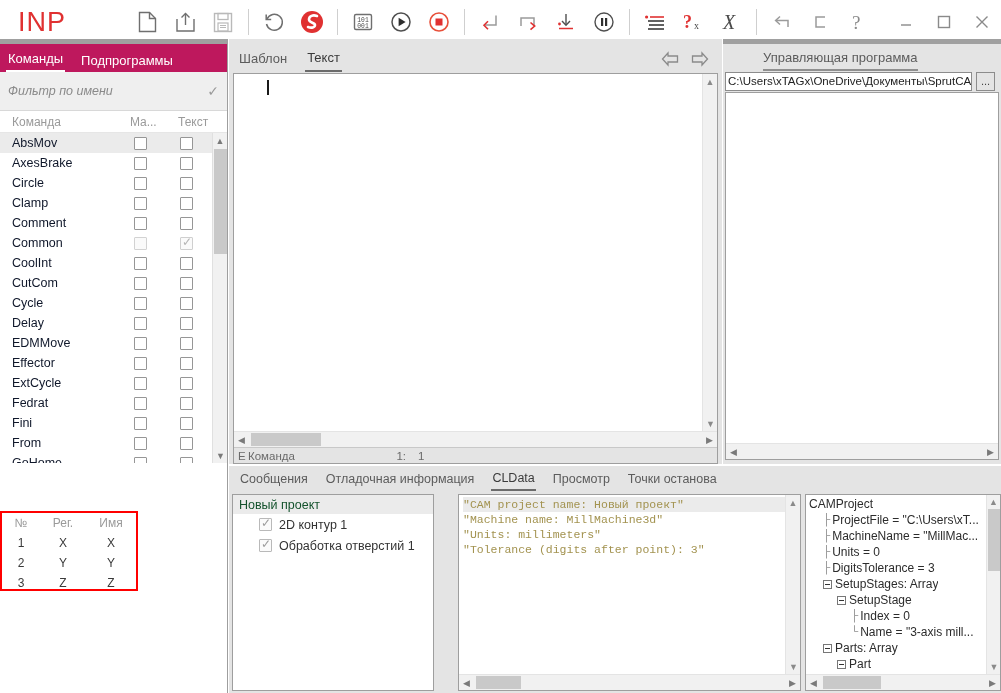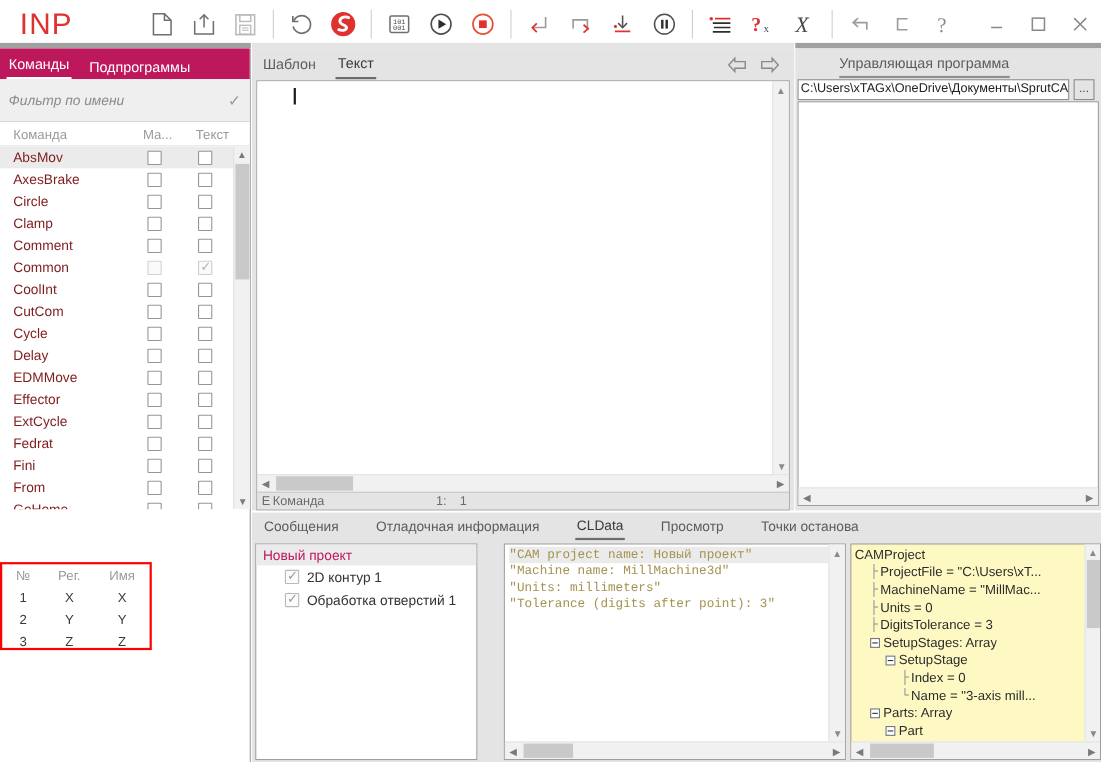--- a/index.html
+++ b/index.html
@@ -65,21 +65,21 @@
     color: #9a9a9a; font-size: 12px; border-bottom: 1px solid #e6e6e6;
     background: #fff;
   }
   .cmd-header .c1 { width: 130px; padding-left: 12px; }
   .cmd-header .c2 { width: 48px; text-align: left; }
   .cmd-header .c3 { width: 42px; text-align: left; }
 
   .cmd-list { position: relative; height: 330px; overflow: hidden; background:#fff;}
   .cmd-row {
     height: 20px; display: flex; align-items: center; font-size: 12.5px;
-    color: #7f1d1d;
+    color: #0f172a;
   }
   .cmd-row.sel { background: #ebebeb; }
   .cmd-row .c1 { width: 130px; padding-left: 12px; }
   .cmd-row .c2 { width: 48px; display: flex; justify-content: flex-start; padding-left:4px;}
   .cmd-row .c3 { width: 42px; display: flex; justify-content: flex-start; padding-left:2px;}
   .cbox {
     width: 13px; height: 13px; border: 1px solid #969696; background: #fff;
     border-radius: 1px;
   }
   .cbox.dim { border-color: #d2d2d2; background: #fafafa; }
@@ -189,34 +189,34 @@
     position: absolute; left: 0; right: 0; bottom: 0; height: 16px;
     background: #f1f1f1; border-top: 1px solid #e4e4e4; display: flex; align-items: center;
   }
 
   
   .bottom-panel {
     position: absolute; left: 229px; top: 466px; width: 772px; height: 227px;
     background: #e4e4e4;
   }
   .bp-tabs {
-    height: 26px; display: flex; align-items: center; padding-left: 10px; gap: 32px;
+    height: 26px; display: flex; align-items: center; padding-left: 10px; gap: 16px;
   }
   .bp-tab { font-size: 12.5px; color: #5c5c5c; padding: 3px 1px 4px 1px; cursor: default; }
   .bp-tab.active { border-bottom: 2px solid #6b6b6b; color: #3a3a3a; }
 
   .bp-cols { position: absolute; left: 0; top: 26px; right: 0; bottom: 0; display: flex; }
 
   .bp-tree {
     position: relative; width: 202px; margin: 2px 0 2px 3px;
     background: #fff; border: 1px solid #9e9e9e;
   }
   .tree-root {
     background: #ebebeb; height: 19px; display: flex; align-items: center;
-    padding-left: 6px; font-size: 12.5px; color: #be185d;
+    padding-left: 6px; font-size: 12.5px; color: #14532d;
   }
   .tree-item {
     height: 21px; display: flex; align-items: center; padding-left: 26px;
     font-size: 12.5px; color: #333; gap: 7px;
   }
   .tcheck {
     width: 13px; height: 13px; border: 1px solid #b9b9b9; background: #fbfbfb;
     position: relative; border-radius: 1px; flex: none;
   }
   .tcheck:after {
@@ -230,22 +230,22 @@
   }
   .cl-lines {
     position: absolute; left: 0; top: 0; right: 15px; bottom: 16px;
     padding: 2px 0 0 4px; overflow: hidden;
     font-family: "Liberation Mono", monospace; font-size: 11.5px; color: #a39350;
     line-height: 15px; white-space: pre;
   }
   .cl-line.sel { background: #ebebeb; }
 
   .bp-proptree {
-    position: relative; width: 228px; margin: 2px 0 2px 0;
-    background: #fef9c3; border: 1px solid #9e9e9e;
+    position: relative; width: 196px; margin: 2px 0 2px 0;
+    background: #ffffff; border: 1px solid #9e9e9e;
   }
   .pt-rows { position: absolute; left: 0; top: 0; right: 14px; bottom: 16px; overflow: hidden; padding-top:1px;}
   .pt-row {
     height: 16px; display: flex; align-items: center; font-size: 12px; color: #2c2c2c;
     white-space: nowrap;
   }
   .pt-lbl { overflow: hidden; }
   .expander {
     width: 9px; height: 9px; border: 1px solid #777; background: #fff;
     position: relative; margin-right: 3px; flex: none;

